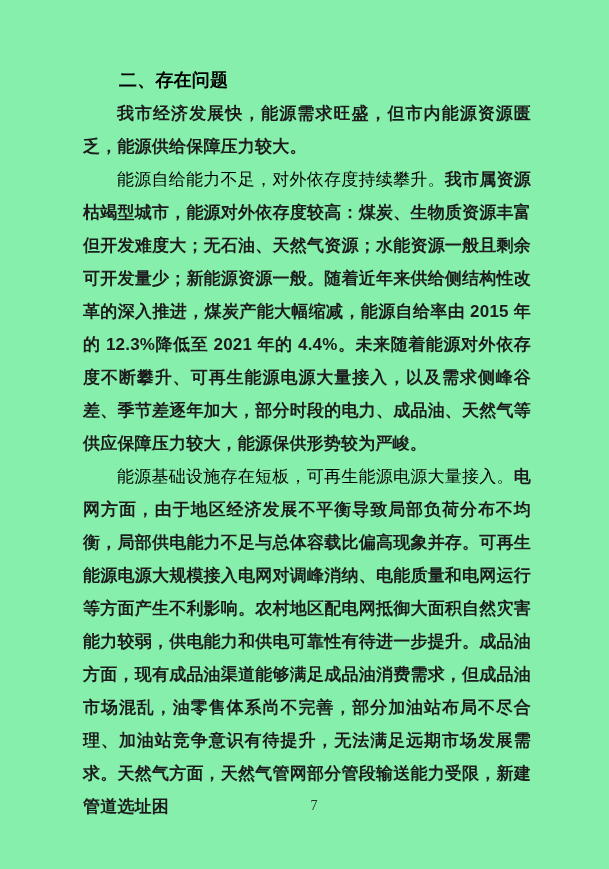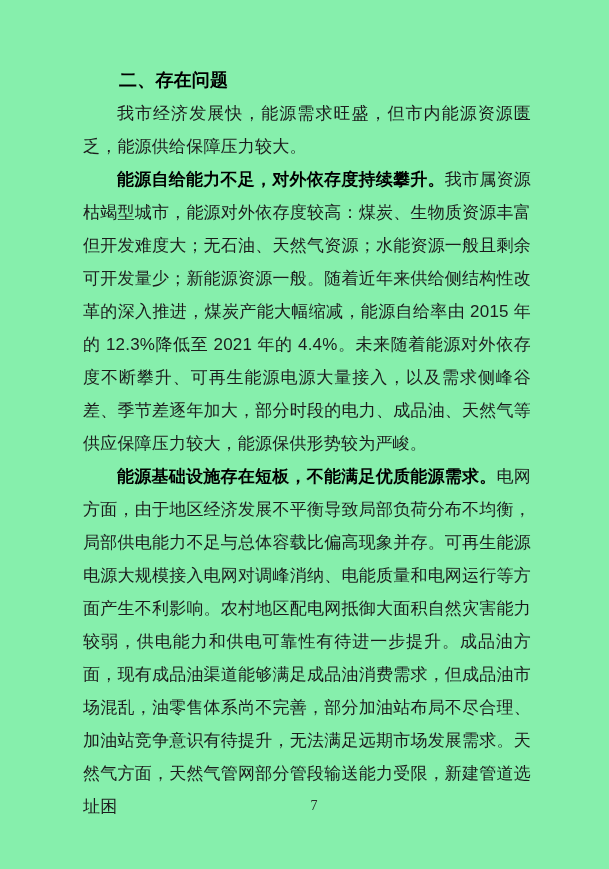--- a/index.html
+++ b/index.html
@@ -35,26 +35,26 @@
     color: #000000;
     text-indent: 2em;
     line-height: 33px;
     text-align: left;
   }
   .para {
     margin: 0;
     text-indent: 2em;
   }
   .lead {
-    font-weight: bold;
+    font-weight: normal;
     color: #000000;
     margin-top: 8px;
   }
   .body-text {
-    font-weight: normal;
+    font-weight: bold;
   }
   .page-number {
     position: absolute;
     left: 0;
     right: 0;
     bottom: 55px;
     text-align: center;
     font-size: 14px;
     color: #2b2b2b;
     font-family: "Liberation Serif", serif;
@@ -66,17 +66,17 @@
 <div class="page">
   <div class="content">
     <h2 class="heading">二、存在问题</h2>
     <p class="para">
       <span class="body-text">我市经济发展快，能源需求旺盛，但市内能源资源匮乏，能源供给保障压力较大。</span>
     </p>
     <p class="para">
       <span class="lead">能源自给能力不足，对外依存度持续攀升。</span><span class="body-text">我市属资源枯竭型城市，能源对外依存度较高：煤炭、生物质资源丰富但开发难度大；无石油、天然气资源；水能资源一般且剩余可开发量少；新能源资源一般。随着近年来供给侧结构性改革的深入推进，煤炭产能大幅缩减，能源自给率由 2015 年的 12.3%降低至 2021 年的 4.4%。未来随着能源对外依存度不断攀升、可再生能源电源大量接入，以及需求侧峰谷差、季节差逐年加大，部分时段的电力、成品油、天然气等供应保障压力较大，能源保供形势较为严峻。</span>
     </p>
     <p class="para">
-      <span class="lead">能源基础设施存在短板，不能满足优质能源需求。</span><span class="body-text">电网方面，由于地区经济发展不平衡导致局部负荷分布不均衡，局部供电能力不足与总体容载比偏高现象并存。可再生能源电源大规模接入电网对调峰消纳、电能质量和电网运行等方面产生不利影响。农村地区配电网抵御大面积自然灾害能力较弱，供电能力和供电可靠性有待进一步提升。成品油方面，现有成品油渠道能够满足成品油消费需求，但成品油市场混乱，油零售体系尚不完善，部分加油站布局不尽合理、加油站竞争意识有待提升，无法满足远期市场发展需求。天然气方面，天然气管网部分管段输送能力受限，新建管道选址困</span>
+      <span class="lead">能源基础设施存在短板，可再生能源电源大量接入。</span><span class="body-text">电网方面，由于地区经济发展不平衡导致局部负荷分布不均衡，局部供电能力不足与总体容载比偏高现象并存。可再生能源电源大规模接入电网对调峰消纳、电能质量和电网运行等方面产生不利影响。农村地区配电网抵御大面积自然灾害能力较弱，供电能力和供电可靠性有待进一步提升。成品油方面，现有成品油渠道能够满足成品油消费需求，但成品油市场混乱，油零售体系尚不完善，部分加油站布局不尽合理、加油站竞争意识有待提升，无法满足远期市场发展需求。天然气方面，天然气管网部分管段输送能力受限，新建管道选址困</span>
     </p>
   </div>
   <div class="page-number">7</div>
 </div>
 
 </body></html>

